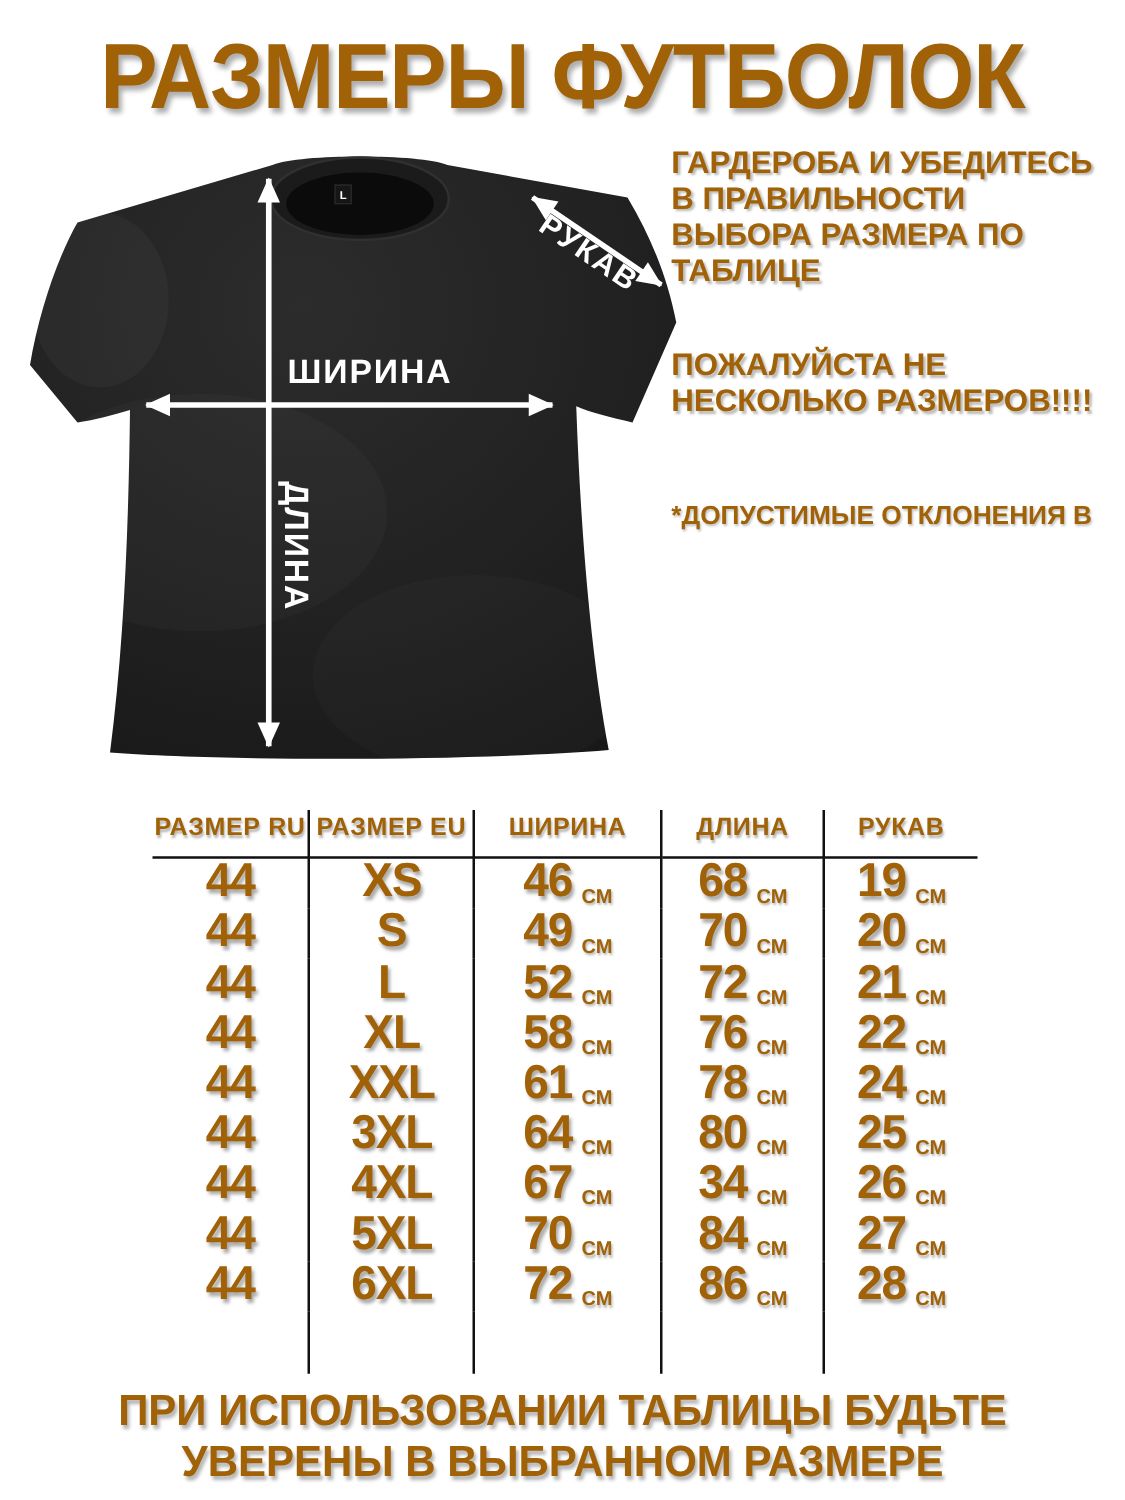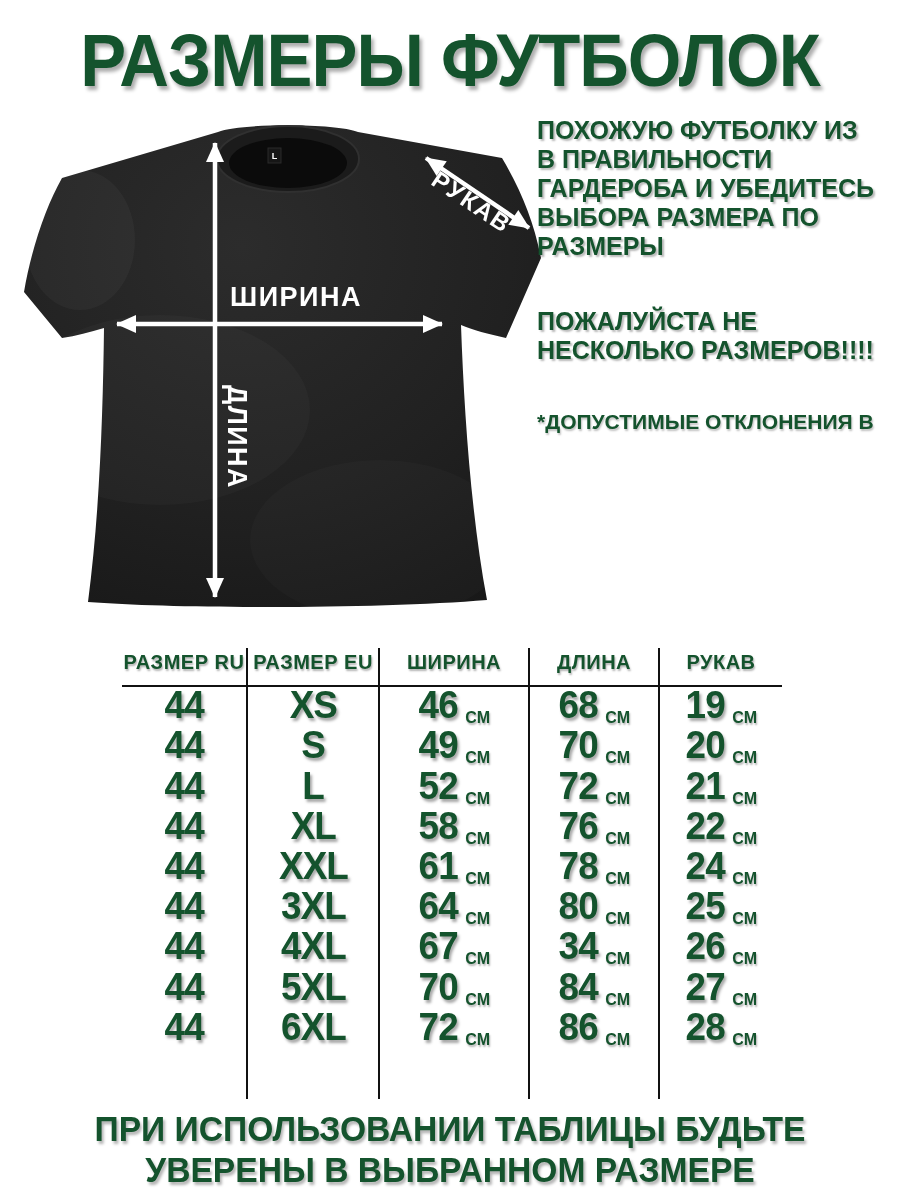--- a/index.html
+++ b/index.html
@@ -1,28 +1,28 @@
 <!DOCTYPE html>
 <html><head>
 <meta charset="utf-8">
 <style>
   html,body{margin:0;padding:0;background:#fff;}
   .page{position:relative;width:900px;height:1200px;background:#fff;overflow:hidden;
-        font-family:"Liberation Sans","DejaVu Sans",sans-serif;color:#14532d;}
+        font-family:"Liberation Sans","DejaVu Sans",sans-serif;color:#a16207;}
   .title{position:absolute;left:0;top:18px;width:900px;margin:0;text-align:center;
          font-size:74px;font-weight:800;letter-spacing:-1px;transform:scaleX(0.93);
          white-space:nowrap;text-shadow:3px 4px 4px rgba(0,0,0,0.32);}
   .shirt{position:absolute;left:0;top:110px;width:545px;height:520px;}
   .shirt text{font-family:"Liberation Sans","DejaVu Sans",sans-serif;font-weight:700;fill:#fff;}
   .side{position:absolute;left:537px;top:116px;width:360px;}
   .para div{white-space:nowrap;}
   .big{font-size:25px;line-height:29px;font-weight:700;
        text-shadow:2px 2px 2px rgba(0,0,0,0.28);}
   .warn{margin-top:46px;}
-  .note{margin-top:42px;font-size:21px;line-height:30px;font-weight:700;
+  .note{margin-top:62px;font-size:21px;line-height:30px;font-weight:700;
         text-shadow:1px 2px 2px rgba(0,0,0,0.25);}
   .sizetable{position:absolute;left:122px;top:648px;width:660px;display:grid;
          grid-template-columns:126px 132px 150px 130px 122px;
          grid-template-rows:39px repeat(9,40.2px) 50px;}
   .th{font-size:20px;font-weight:700;display:flex;align-items:flex-start;justify-content:center;
       border-bottom:2px solid #111;padding-top:3px;letter-spacing:0.5px;
       text-shadow:1px 2px 2px rgba(0,0,0,0.3);}
   .vline{border-right:2px solid #111;}
   .td{display:flex;align-items:flex-end;justify-content:center;}
   .trow{display:contents;}
@@ -70,25 +70,24 @@
     <line x1="117" y1="214" x2="442" y2="214" stroke="#ffffff" stroke-width="4.5" marker-start="url(#ah)" marker-end="url(#ah)"></line>
     <line x1="426" y1="48" x2="529" y2="118" stroke="#ffffff" stroke-width="4.5" marker-start="url(#ah)" marker-end="url(#ah)"></line>
 
     <text x="296" y="196" font-size="27" letter-spacing="1.5" text-anchor="middle">ШИРИНА</text>
     <text transform="translate(228 327) rotate(90)" font-size="27" letter-spacing="1.5" text-anchor="middle">ДЛИНА</text>
     <text transform="translate(467 99) rotate(34)" font-size="24" letter-spacing="2" text-anchor="middle">РУКАВ</text>
   </svg>
 
   <div class="side">
     <div class="para big">
-      <div>ПОХОЖУЮ ФУТБОЛКУ ИЗ</div>
+      <div>ГАРДЕРОБА И УБЕДИТЕСЬ</div>
       <div>В ПРАВИЛЬНОСТИ</div>
-      <div>ГАРДЕРОБА И УБЕДИТЕСЬ</div>
       <div>ВЫБОРА РАЗМЕРА ПО</div>
-      <div>РАЗМЕРЫ</div>
+      <div>ТАБЛИЦЕ</div>
     </div>
     <div class="para big warn">
       <div>ПОЖАЛУЙСТА НЕ</div>
       <div>НЕСКОЛЬКО РАЗМЕРОВ!!!!</div>
     </div>
     <div class="para note">
       <div>*ДОПУСТИМЫЕ ОТКЛОНЕНИЯ В</div>
     </div>
   </div>
 

